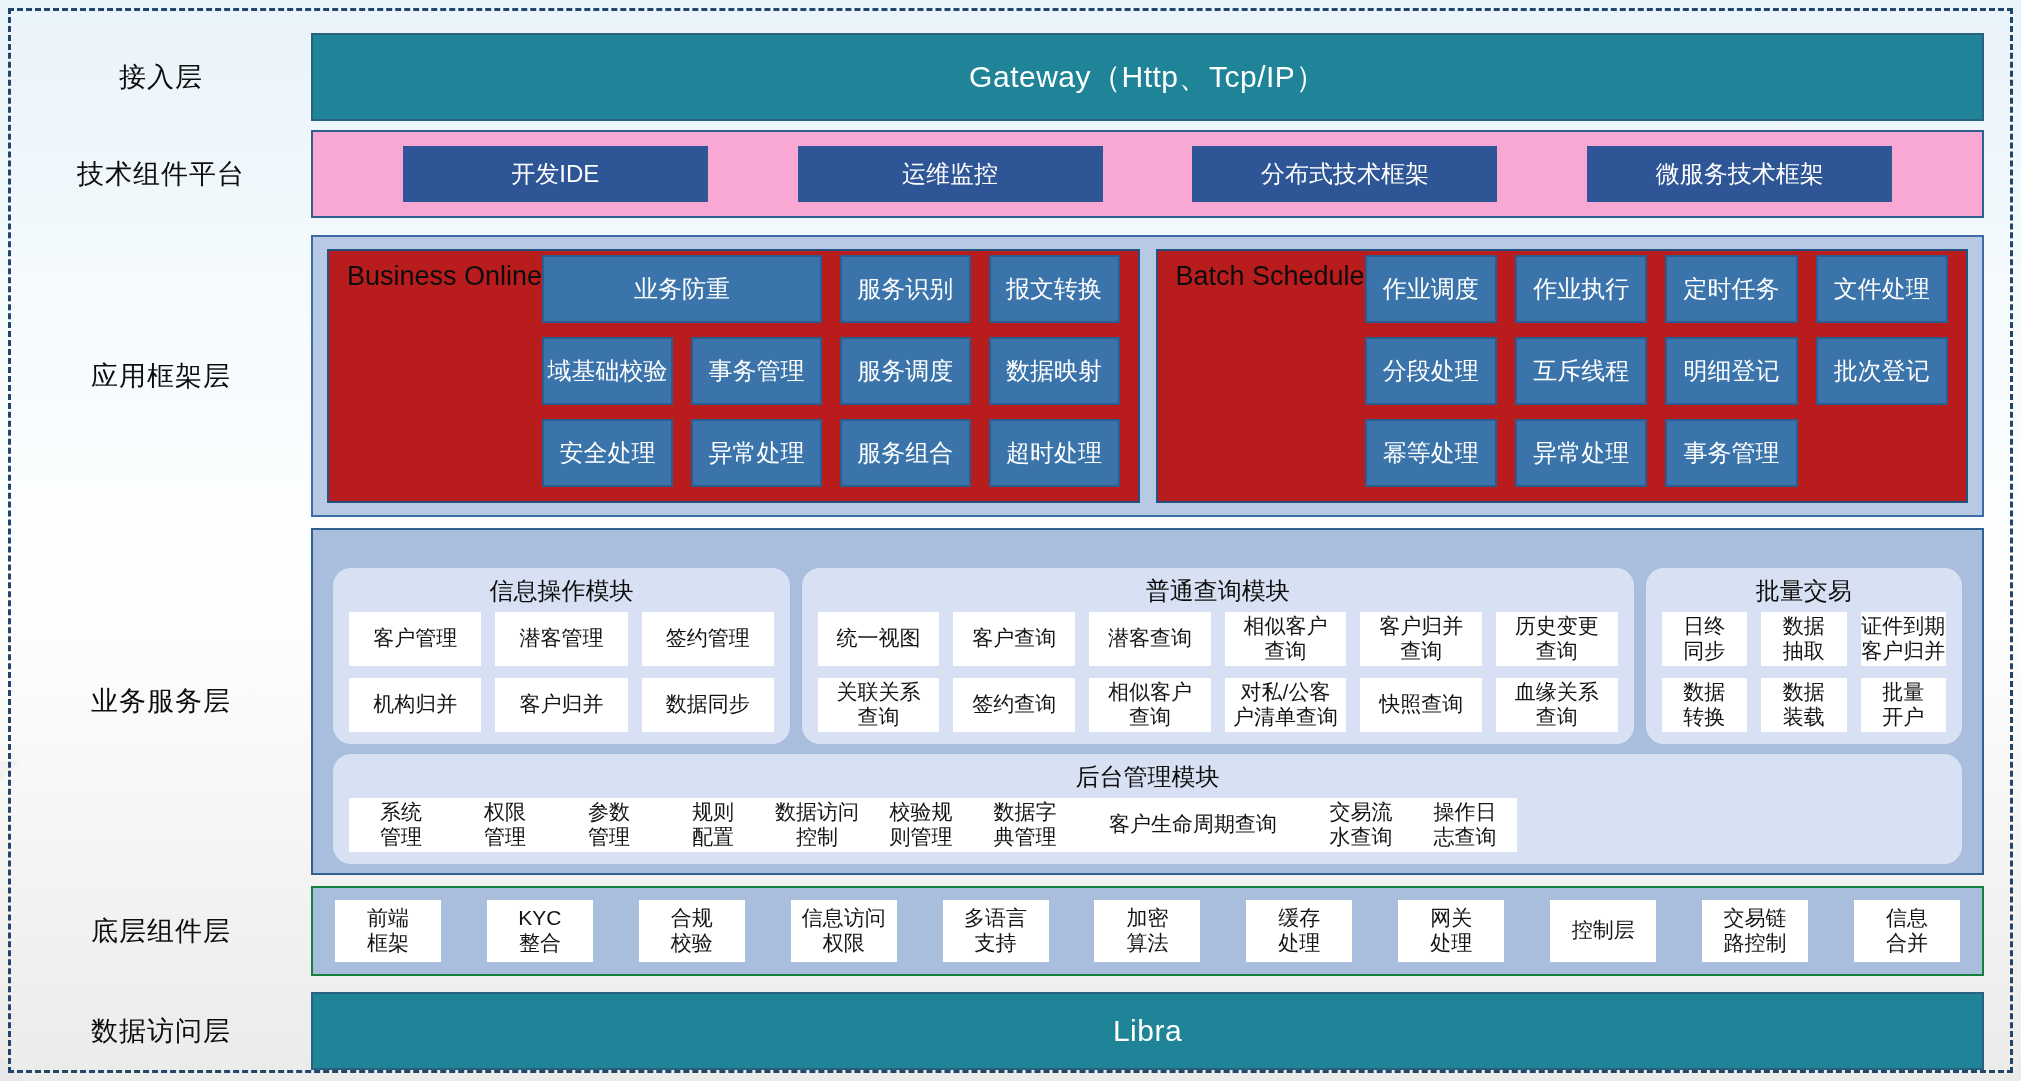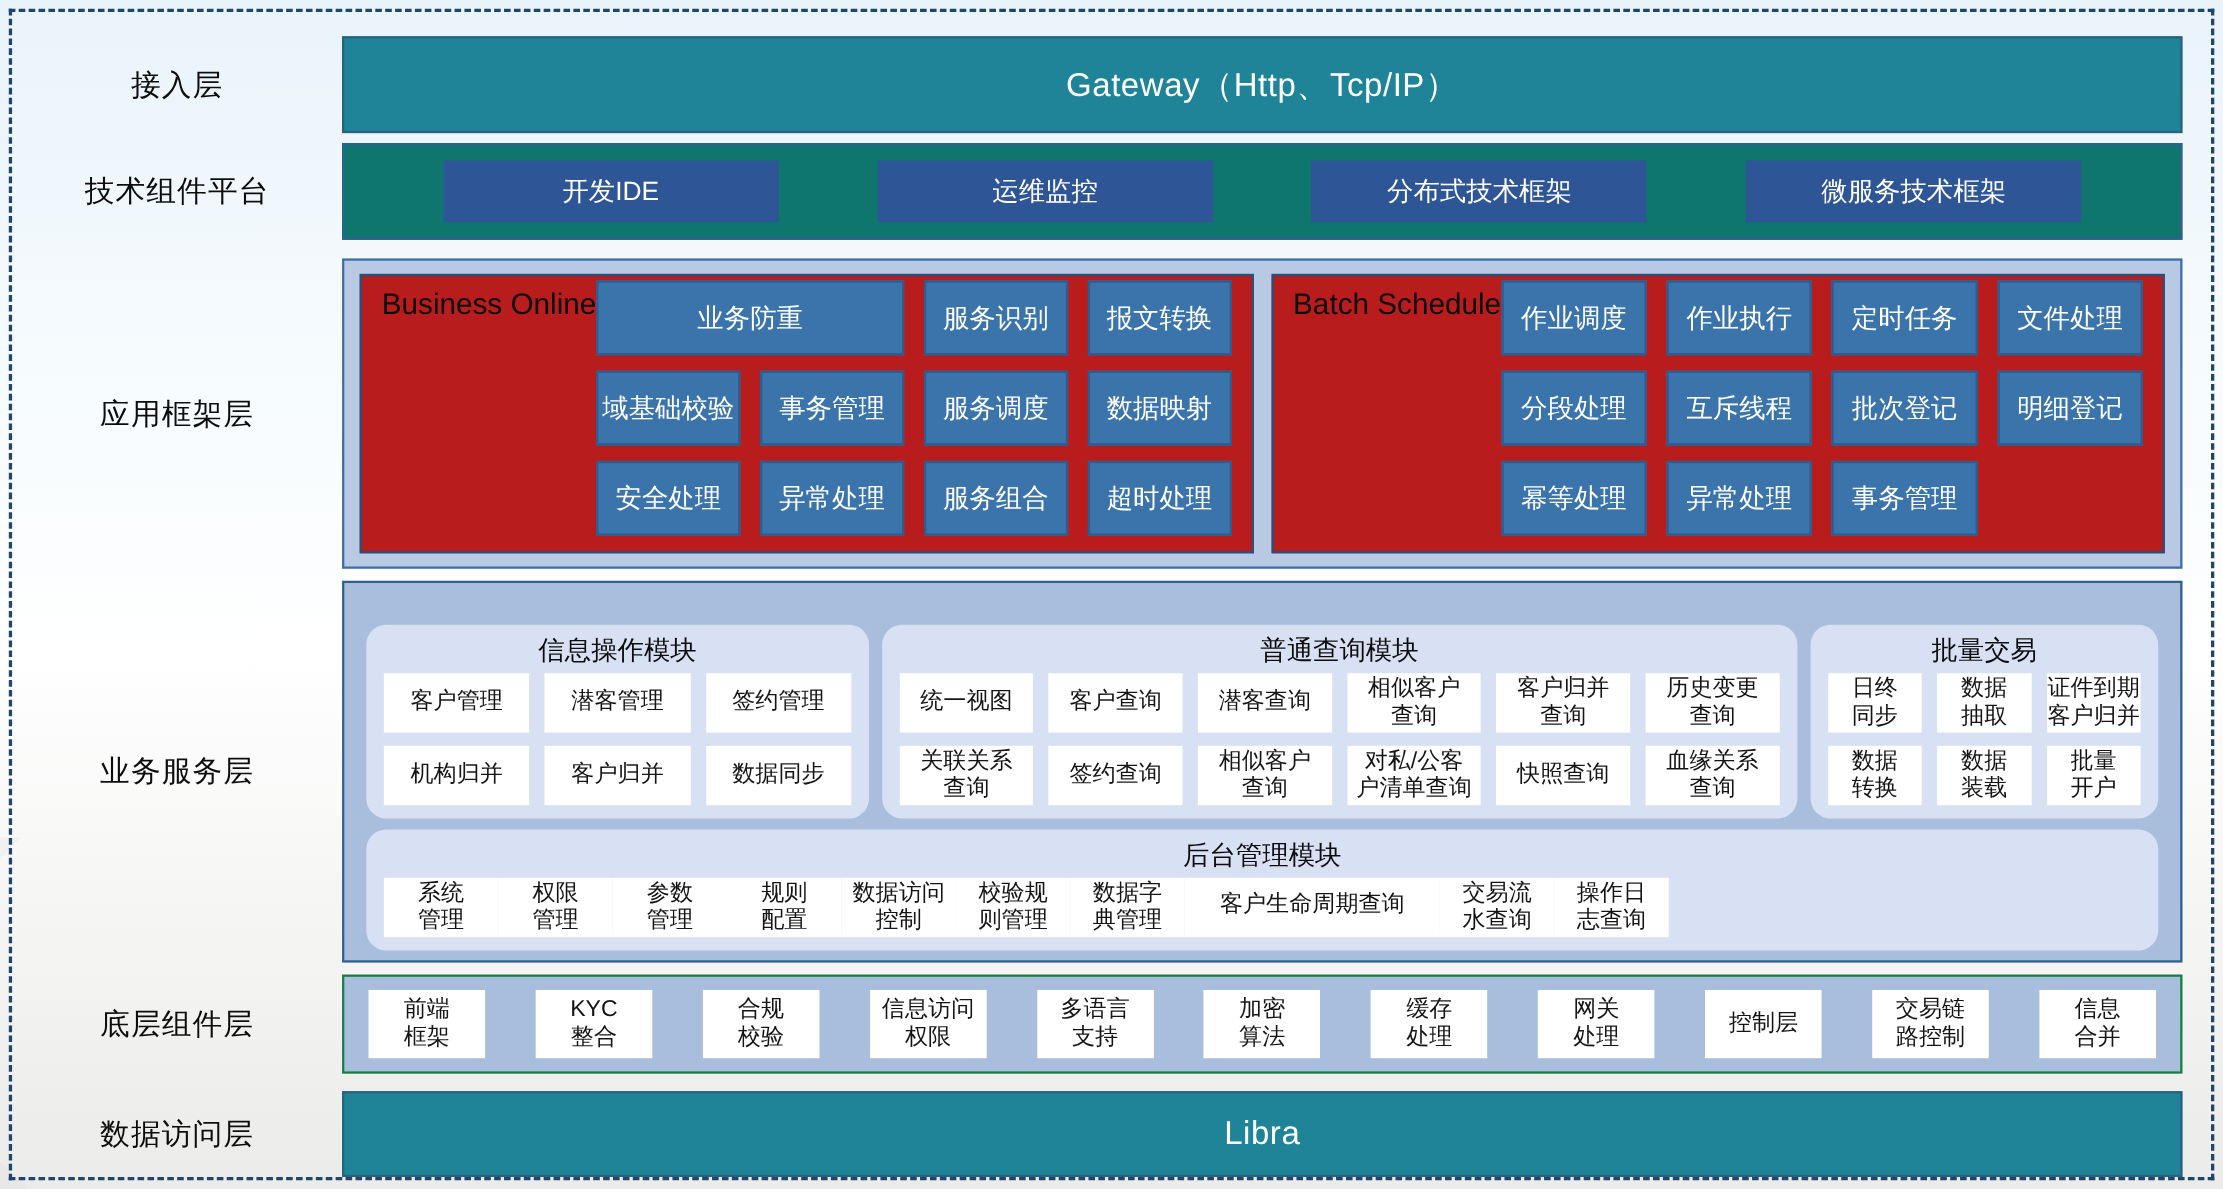--- a/index.html
+++ b/index.html
@@ -17,21 +17,21 @@
   .frame{position:absolute;left:8px;top:8px;right:8px;bottom:8px;border:3px dashed #22456b;}
   .page{position:absolute;left:11px;top:11px;right:11px;bottom:11px;display:flex;flex-direction:column;padding-top:22px;box-sizing:border-box;}
   .row{display:flex;align-items:stretch;}
   .row-label{width:300px;flex:0 0 300px;display:flex;align-items:center;justify-content:center;
     font-size:27px;color:#0d0d0d;letter-spacing:1px;}
   .row-content{flex:1;margin-right:26px;display:flex;flex-direction:column;}
   
   .teal-bar{height:84px;background:#1f8498;border:2px solid #29627f;display:flex;align-items:center;justify-content:center;
     color:#fff;font-size:30px;letter-spacing:.5px;}
   
-  .tech-wrap{height:84px;background:#0f766e;border:2px solid #2e6090;display:flex;align-items:center;justify-content:space-evenly;}
+  .tech-wrap{height:84px;background:#f9a8d4;border:2px solid #2e6090;display:flex;align-items:center;justify-content:space-evenly;}
   .tech-btn{width:305px;height:56px;background:#2e5596;color:#fff;display:flex;align-items:center;justify-content:center;font-size:24px;}
   
   .appfw{height:282px;background:#b7c9e3;border:2px solid #3c6ea5;display:flex;gap:16px;padding:12px 14px;box-sizing:border-box;}
   .fw-box{flex:1;background:#b91c1c;border:2px solid #24517e;display:flex;flex-direction:row;padding:4px 18px 14px;box-sizing:border-box;}
   .fw-title{height:44px;display:flex;align-items:center;justify-content:center;font-size:27px;color:#0d0d0d;}
   .fw-grid{display:grid;grid-template-columns:repeat(4,1fr);gap:14px 18px;flex:1;}
   .fw-grid.span-first > :first-child{grid-column:1 / 3;}
   .fw-btn{background:#3a74aa;border:2px solid #2b5d91;color:#fff;display:flex;align-items:center;justify-content:center;
     font-size:24px;min-height:48px;}
   
@@ -40,21 +40,21 @@
   .module{background:#d8e1f3;border-radius:18px;display:flex;flex-direction:column;padding:2px 16px 12px;box-sizing:border-box;margin-top:24px;}
   .module-title{height:42px;display:flex;align-items:center;justify-content:center;font-size:24px;color:#0d0d0d;}
   .mod-grid{display:grid;gap:12px 14px;flex:1;}
   .grid-3{grid-template-columns:repeat(3,1fr);}
   .grid-6{grid-template-columns:repeat(6,1fr);}
   .cell{background:#fff;display:flex;align-items:center;justify-content:center;text-align:center;
     font-size:21px;color:#141414;white-space:pre-line;line-height:1.18;min-height:54px;}
   .admin{margin-top:10px;flex:1;}
   .admin-row{display:flex;align-items:stretch;flex:1;}
   .admin-row .cell{width:104px;}
-  .admin-row .cell.wide{width:232px;font-family:Liberation Mono, monospace;}
+  .admin-row .cell.wide{width:232px;}
   
   .base-wrap{height:90px;background:#a9bedd;border:2px solid #15803d;display:flex;align-items:center;padding:0 22px;box-sizing:border-box;}
   .base-row{display:flex;justify-content:space-between;width:100%;}
   .base-row .cell{width:106px;height:62px;}
   
   .gap-s{height:11px;} .gap-m{height:19px;} .gap-l{height:13px;}
 </style>
 </head>
 <body>
 
@@ -108,22 +108,22 @@
         </div>
         <div class="fw-box">
           <div class="fw-title">Batch Schedule</div>
           <div class="fw-grid">
             <div class="fw-btn">作业调度</div>
             <div class="fw-btn">作业执行</div>
             <div class="fw-btn">定时任务</div>
             <div class="fw-btn">文件处理</div>
             <div class="fw-btn">分段处理</div>
             <div class="fw-btn">互斥线程</div>
+            <div class="fw-btn">明细登记</div>
             <div class="fw-btn">批次登记</div>
-            <div class="fw-btn">明细登记</div>
             <div class="fw-btn">幂等处理</div>
             <div class="fw-btn">异常处理</div>
             <div class="fw-btn">事务管理</div>
           </div>
         </div>
       </div>
     </div>
   </div>
 
   <div class="gap-l"></div>

